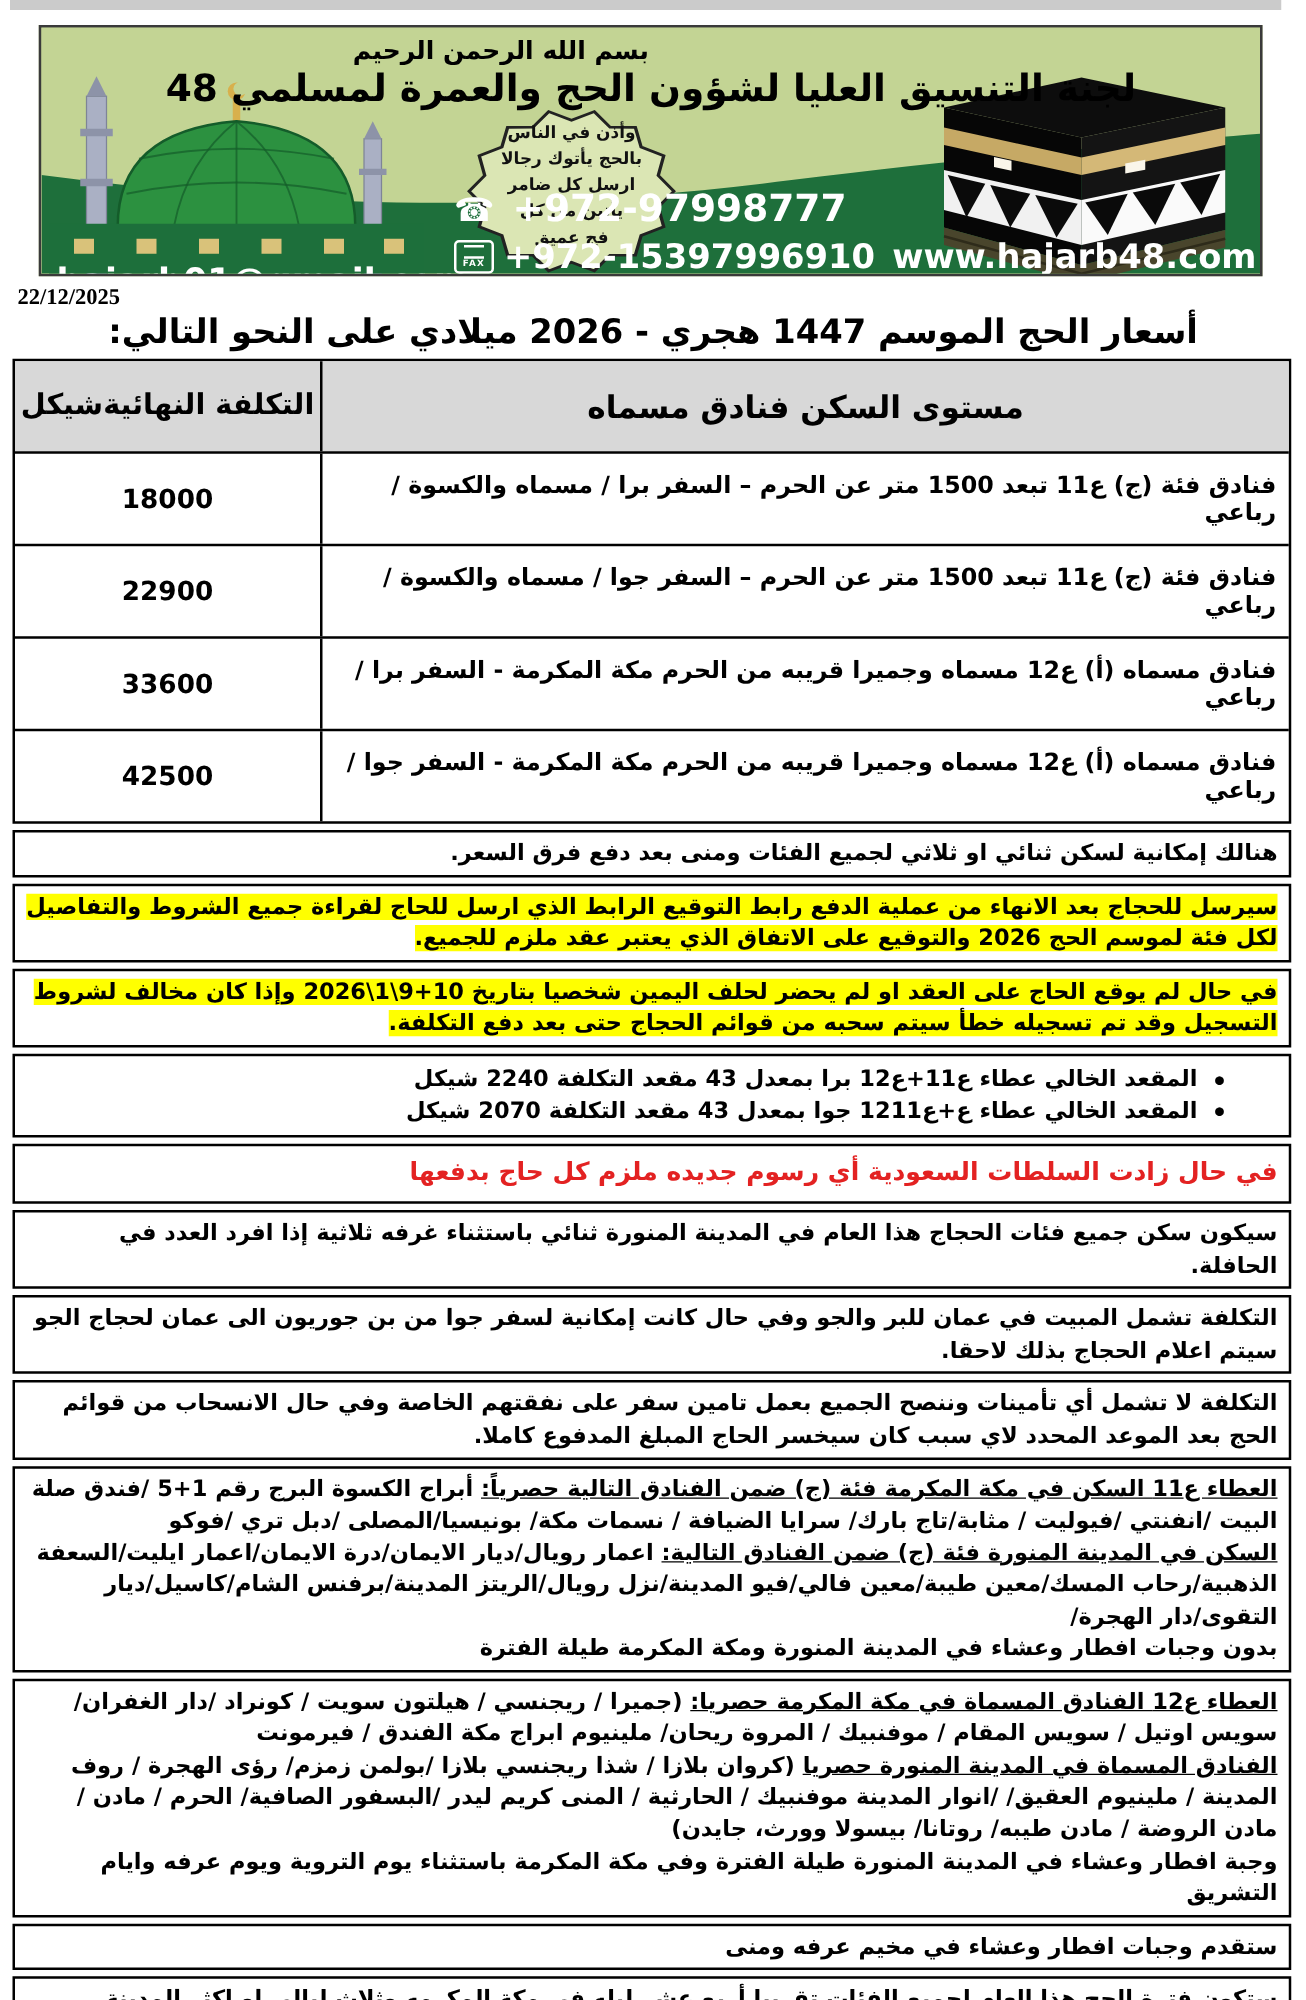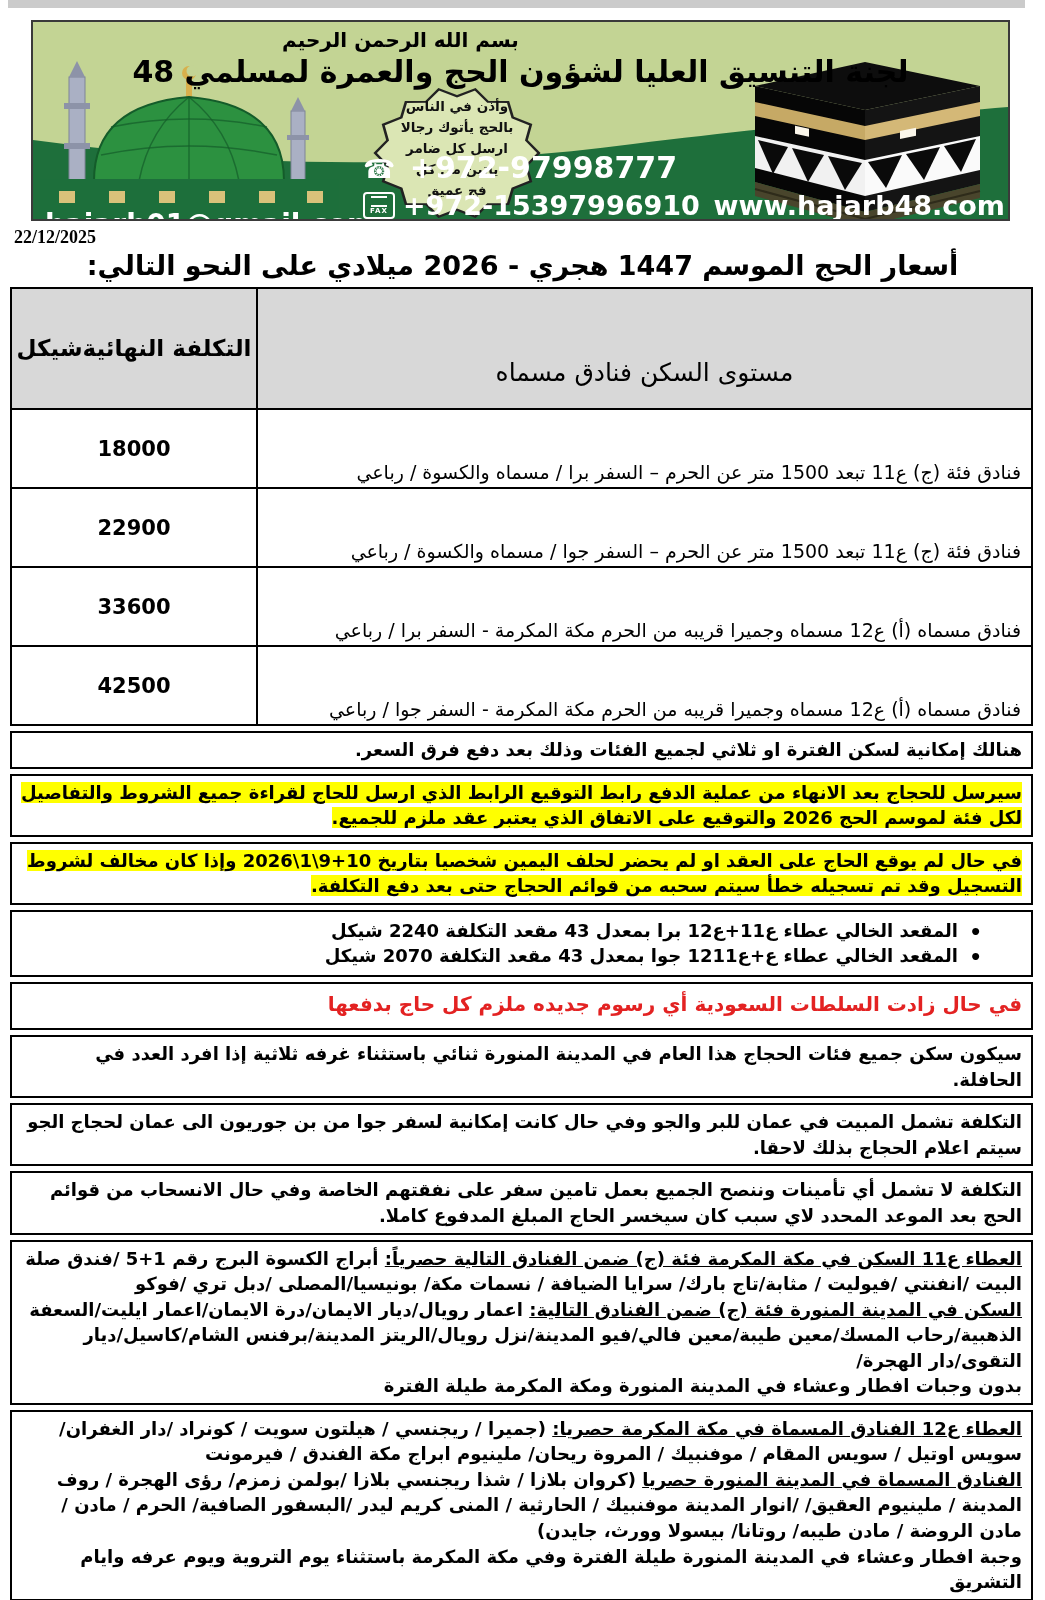--- a/index.html
+++ b/index.html
@@ -40,21 +40,21 @@
     font-family:"Liberation Serif",serif;font-weight:bold;font-size:18px;}
   .pagetitle{text-align:center;font-weight:bold;font-size:27px;margin:2px 0 6px 0;}
 
   
   .content{margin:0 12px 0 10px;}
   .tbl{border:2.5px solid #000;}
   .trow{display:flex;}
   .trow + .trow{border-top:2.5px solid #000;}
   .cell{box-sizing:border-box;}
   .desc{flex:1;display:flex;align-items:center;justify-content:flex-start;
-    padding:4px 10px;font-weight:normal;font-size:19px;margin-top:47px;}
+    padding:14px 10px;font-weight:bold;font-size:19px;}
   .cost{width:246px;display:flex;align-items:center;justify-content:center;
     border-left:none;border-right:none;font-weight:bold;font-size:21px;
     border-left:0;}
   .trow .cost{border-right:2.5px solid #000;}
   .thead{background:#d8d8d8;}
   .thead .desc{justify-content:center;font-size:25px;min-height:72px;}
   .thead .cost{font-size:23px;line-height:1.35;}
   .datarow{min-height:44px;}
 
   
@@ -177,21 +177,21 @@
       <div class="cell desc">فنادق مسماه (أ) ع12 مسماه وجميرا قريبه من الحرم مكة المكرمة - السفر برا / رباعي</div>
       <div class="cell cost">33600</div>
     </div>
     <div class="trow datarow">
       <div class="cell desc">فنادق مسماه (أ) ع12 مسماه وجميرا قريبه من الحرم مكة المكرمة - السفر جوا / رباعي</div>
       <div class="cell cost">42500</div>
     </div>
   </div>
 
   <div class="box">
-    <span>هنالك إمكانية لسكن الفترة او ثلاثي لجميع الفئات وذلك بعد دفع فرق السعر.</span>
+    <span>هنالك إمكانية لسكن ثنائي او ثلاثي لجميع الفئات ومنى بعد دفع فرق السعر.</span>
   </div>
 
   <div class="box">
     <span class="hl">سيرسل للحجاج بعد الانهاء من عملية الدفع رابط التوقيع الرابط الذي ارسل للحاج لقراءة جميع الشروط والتفاصيل لكل فئة لموسم الحج 2026 والتوقيع على الاتفاق الذي يعتبر عقد ملزم للجميع.</span>
   </div>
 
   <div class="box">
     <span class="hl">في حال لم يوقع الحاج على العقد او لم يحضر لحلف اليمين شخصيا بتاريخ 10+9\1\2026 وإذا كان مخالف لشروط التسجيل وقد تم تسجيله خطأ سيتم سحبه من قوائم الحجاج حتى بعد دفع التكلفة.</span>
   </div>
 

